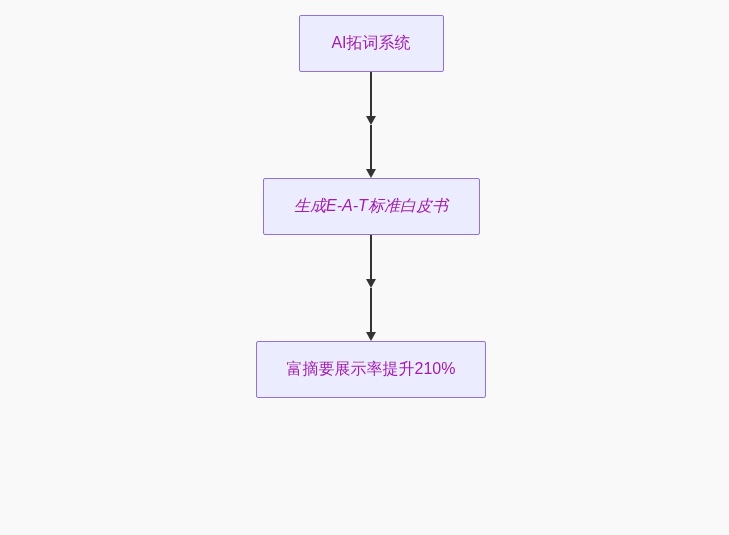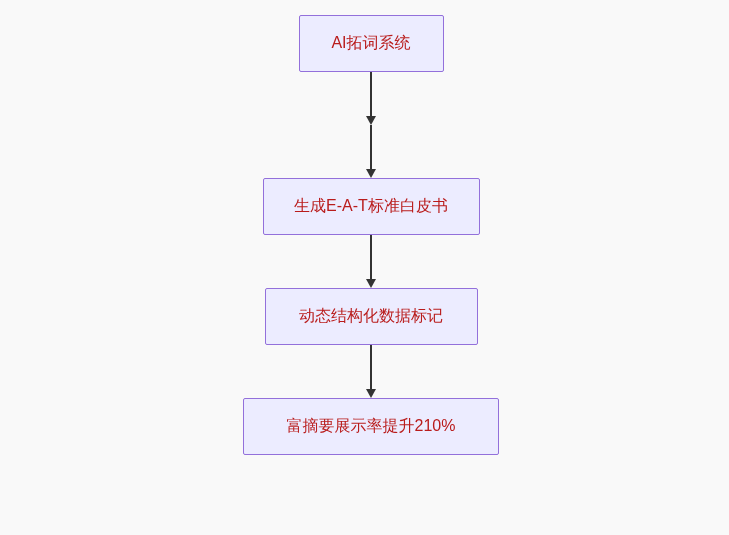--- a/index.html
+++ b/index.html
@@ -27,32 +27,32 @@
   }
 
   .node {
     height: 57px;
     background: #ECECFF;
     border: 1.5px solid #9370DB;
     border-radius: 2px;
     display: flex;
     align-items: center;
     justify-content: center;
-    color: #b91c1c;
+    color: #a21caf;
     font-size: 16px;
     white-space: nowrap;
     overflow: hidden;
   }
 
   
   .node.n1 { width: 145px; }
   .node.n2 { width: 191px; }
-  .node.n3 { width: 217px; }
+  .node.n3 { width: 217px; font-style: italic; }
   .node.n4 { width: 213px; }
-  .node.n5 { width: 256px; }
+  .node.n5 { width: 230px; }
 
   .arrow {
     height: 53px;
     display: flex;
     flex-direction: column;
     align-items: center;
   }
 
   .arrow-line {
     width: 2px;
@@ -91,23 +91,20 @@
 
     <div class="node n3">
       <span>生成E-A-T标准白皮书</span>
     </div>
 
     <div class="arrow">
       <div class="arrow-line"></div>
       <div class="arrow-head"></div>
     </div>
 
-    <div class="node n4">
-      <span>动态结构化数据标记</span>
-    </div>
 
     <div class="arrow">
       <div class="arrow-line"></div>
       <div class="arrow-head"></div>
     </div>
 
     <div class="node n5">
       <span>富摘要展示率提升210%</span>
     </div>
 

